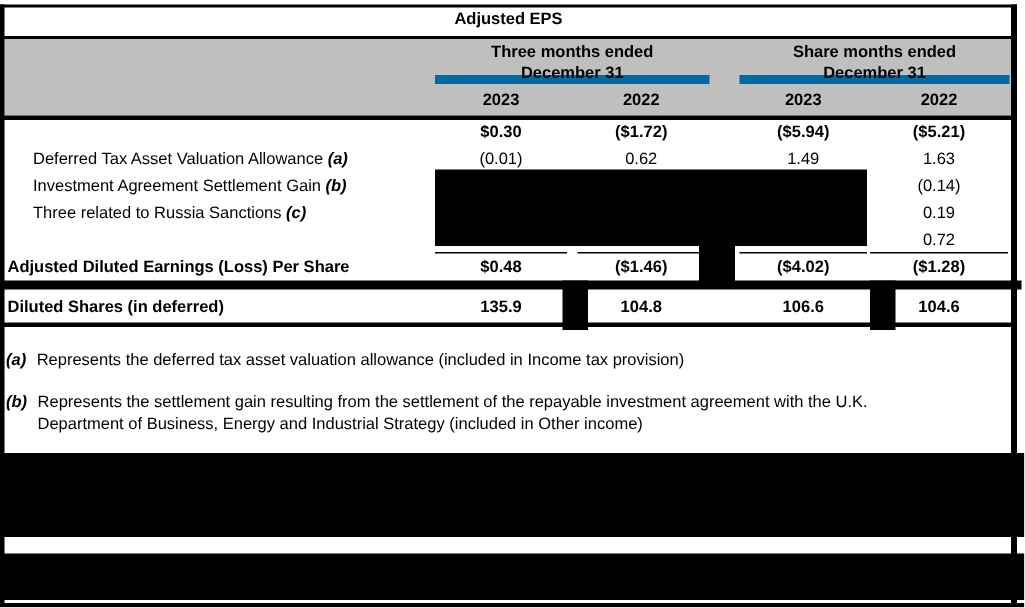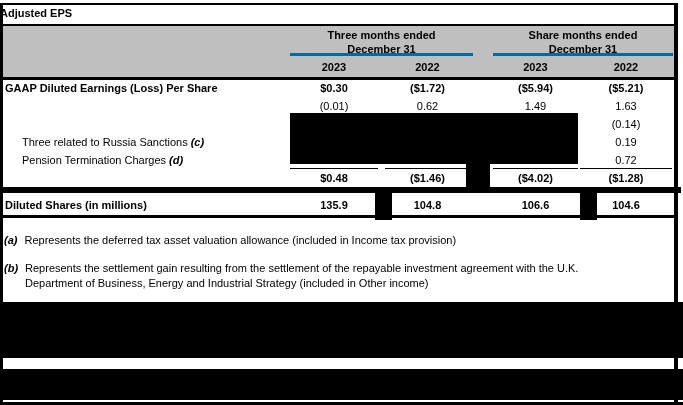--- a/index.html
+++ b/index.html
@@ -15,27 +15,27 @@
   
   .frame{
     left:0;top:3px;width:678px;height:399px;
     border-top:2px solid #000;
     border-left:3px solid #000;
     border-right:4px solid #000;
     box-sizing:border-box;
     background:transparent;
     z-index:5;pointer-events:none;
   }
-  .title{left:0;top:7px;width:678px;font-weight:bold;}
+  .title{left:0;top:7px;width:678px;text-align:center;font-weight:bold;}
   .title-line{left:0;top:24px;width:678px;height:2px;background:#000;}
   .header-band{left:3px;top:26px;width:671px;height:51px;background:#bfbfbf;}
   .header-bottom{left:0;top:77px;width:678px;height:3px;background:#000;}
   .hgroup{
     top:28px;height:28px;box-sizing:border-box;
-    border-bottom:3px solid #0369a1;
+    border-bottom:6px solid #0369a1;
     text-align:center;font-weight:bold;line-height:14px;z-index:2;
   }
   .hg1{left:290px;width:183px;}
   .hg2{left:493px;width:180px;}
   .hyears{left:0;top:59px;width:678px;height:16px;font-weight:bold;z-index:2;}
   
   .c{position:absolute;text-align:center;top:2px;}
   .c1{left:290px;width:88px;}
   .c2{left:385px;width:85px;}
   .c3{left:493px;width:85px;}
@@ -89,62 +89,63 @@
 
   <div class="abs hyears">
     <div class="c c1">2023</div>
     <div class="c c2">2022</div>
     <div class="c c3">2023</div>
     <div class="c c4">2022</div>
   </div>
   <div class="abs header-bottom"></div>
 
   <div class="abs trow" style="top:80px">
-    <span class="lbl b"><span>GAAP Diluted Earnings (Loss) Per Share</span><span class="mk"></span></span>
     <div class="c c1 b">$0.30</div>
     <div class="c c2 b">($1.72)</div>
     <div class="c c3 b">($5.94)</div>
     <div class="c c4 b">($5.21)</div>
   </div>
 
   <div class="abs trow" style="top:98px">
+    <span class="lbl ind"><span>Deferred Tax Asset Valuation Allowance</span><span class="mk">(a)</span></span>
     <div class="c c1">(0.01)</div>
     <div class="c c2">0.62</div>
     <div class="c c3">1.49</div>
     <div class="c c4">1.63</div>
   </div>
 
   <div class="abs trow" style="top:116px">
+    <span class="lbl ind"><span>Investment Agreement Settlement Gain</span><span class="mk">(b)</span></span>
     <div class="c c4">(0.14)</div>
   </div>
 
   <div class="abs trow" style="top:134px">
     <span class="lbl ind"><span>Three related to Russia Sanctions</span><span class="mk">(c)</span></span>
     <div class="c c4">0.19</div>
   </div>
 
   <div class="abs trow" style="top:152px">
-    <span class="lbl ind"><span>Pension Termination Charges</span><span class="mk">(d)</span></span>
     <div class="c c4">0.72</div>
   </div>
 
   <div class="abs topline tl1"></div>
   <div class="abs topline tl2"></div>
   <div class="abs topline tl3"></div>
   <div class="abs topline tl4"></div>
 
   <div class="abs trow" style="top:170px">
+    <span class="lbl b"><span>Adjusted Diluted Earnings (Loss) Per Share</span><span class="mk"></span></span>
     <div class="c c1 b">$0.48</div>
     <div class="c c2 b">($1.46)</div>
     <div class="c c3 b">($4.02)</div>
     <div class="c c4 b">($1.28)</div>
   </div>
 
   <div class="abs trow row7" style="top:193px">
-    <span class="lbl b"><span>Diluted Shares (in millions)</span><span class="mk"></span></span>
+    <span class="lbl b"><span>Diluted Shares (in deferred)</span><span class="mk"></span></span>
     <div class="c c1 b">135.9</div>
     <div class="c c2 b">104.8</div>
     <div class="c c3 b">106.6</div>
     <div class="c c4 b">104.6</div>
   </div>
 
   <div class="abs table-bottom"></div>
 
   <div class="abs redact red-big"></div>
   <div class="abs redact red-small"></div>

